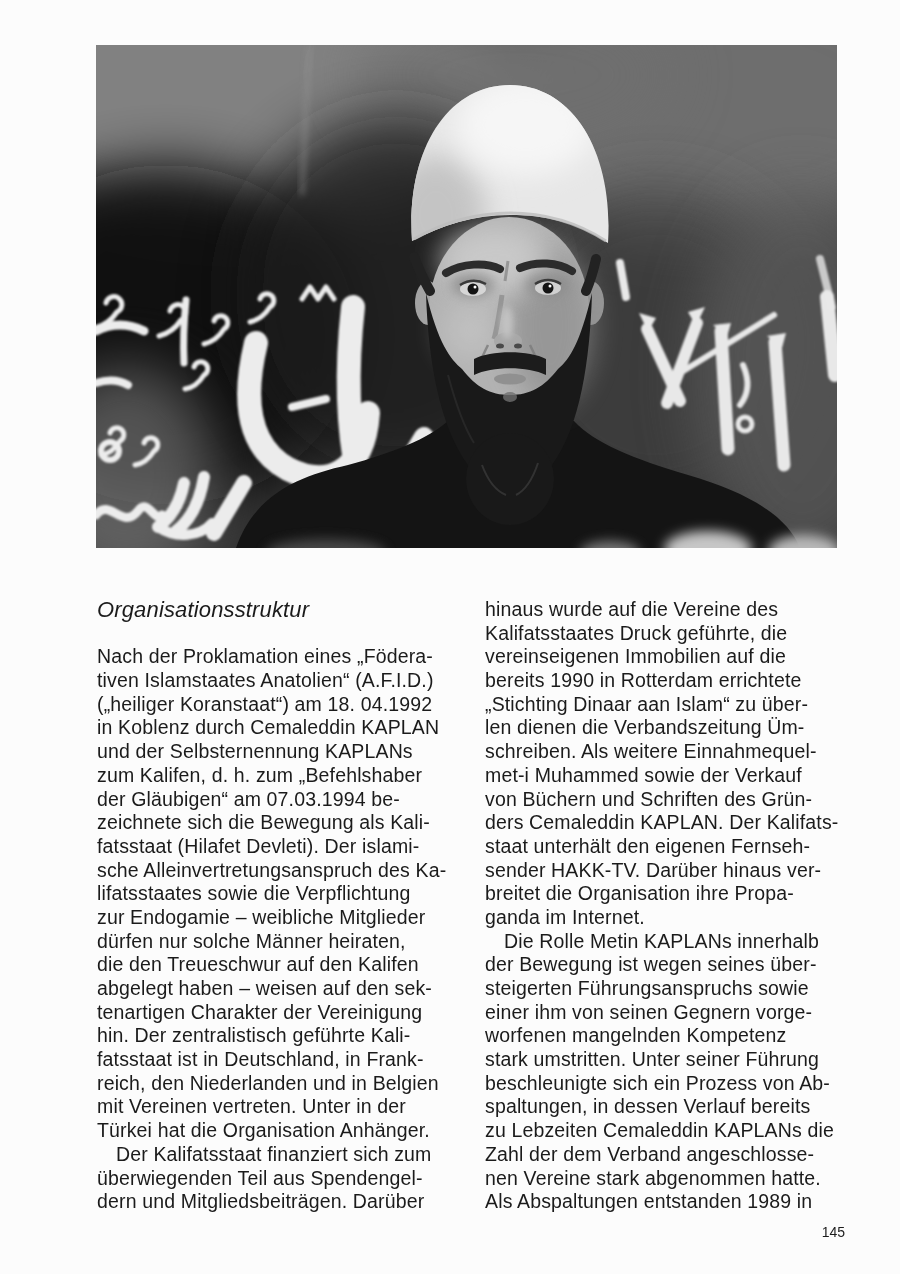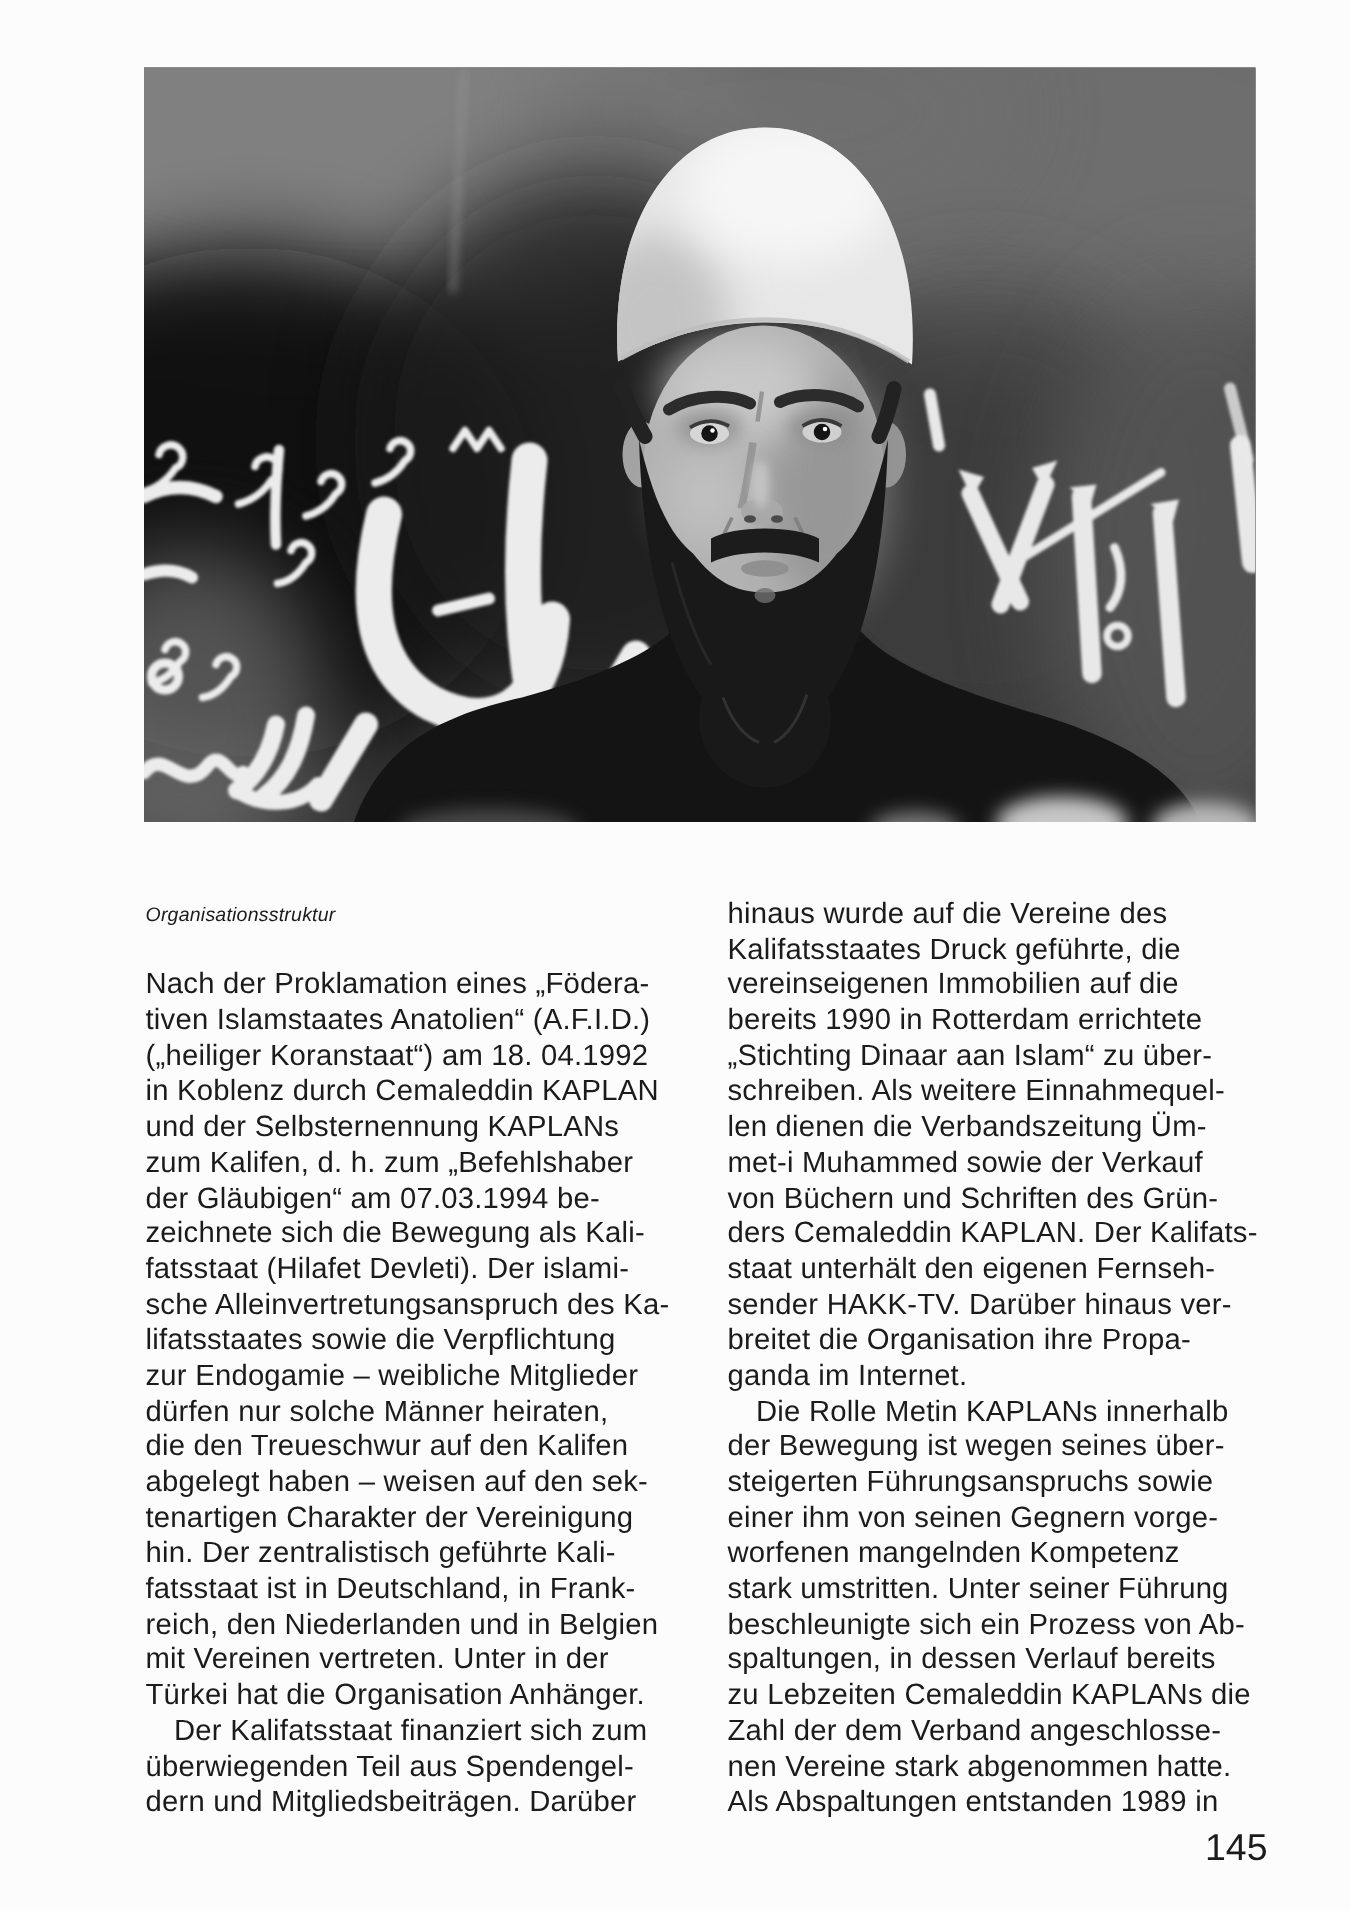--- a/index.html
+++ b/index.html
@@ -15,29 +15,29 @@
   }
   .photo-frame svg { display:block; }
   .col {
     position:absolute; top:598px;
     font-size:19.5px; line-height:23.7px; letter-spacing:0.15px;
     white-space:nowrap;
   }
   .col-left  { left:97px;  width:356px; }
   .col-right { left:485px; width:362px; }
   .heading {
-    margin:0; font-size:13px; line-height:23.7px;
+    margin:0; font-size:22px; line-height:23.7px;
     font-style:italic; font-weight:normal;
   }
   .spacer { height:23.7px; }
   .tline { height:23.7px; }
   .tline.indent { padding-left:19px; }
   .page-number {
     position:absolute; left:760px; top:1221px; width:85px;
-    text-align:right; font-size:25px; line-height:23.7px;
+    text-align:right; font-size:14px; line-height:23.7px;
   }
 </style>
 </head>
 <body>
 
 <div class="page">
 
   <figure class="photo-frame">
     <svg viewBox="0 0 741 503" width="741" height="503" xmlns="http://www.w3.org/2000/svg">
       <defs>
@@ -198,22 +198,22 @@
       </div>
   </section>
 
   <section class="col col-right">
     <div class="lines">
         <div class="tline">hinaus wurde auf die Vereine des</div>
         <div class="tline">Kalifatsstaates Druck geführte, die</div>
         <div class="tline">vereinseigenen Immobilien auf die</div>
         <div class="tline">bereits 1990 in Rotterdam errichtete</div>
         <div class="tline">„Stichting Dinaar aan Islam“ zu über-</div>
+        <div class="tline">len dienen die Verbandszeitung Üm-</div>
         <div class="tline">schreiben. Als weitere Einnahmequel-</div>
-        <div class="tline">len dienen die Verbandszeitung Üm-</div>
         <div class="tline">met-i Muhammed sowie der Verkauf</div>
         <div class="tline">von Büchern und Schriften des Grün-</div>
         <div class="tline">ders Cemaleddin KAPLAN. Der Kalifats-</div>
         <div class="tline">staat unterhält den eigenen Fernseh-</div>
         <div class="tline">sender HAKK-TV. Darüber hinaus ver-</div>
         <div class="tline">breitet die Organisation ihre Propa-</div>
         <div class="tline">ganda im Internet.</div>
         <div class="tline indent">Die Rolle Metin KAPLANs innerhalb</div>
         <div class="tline">der Bewegung ist wegen seines über-</div>
         <div class="tline">steigerten Führungsanspruchs sowie</div>

